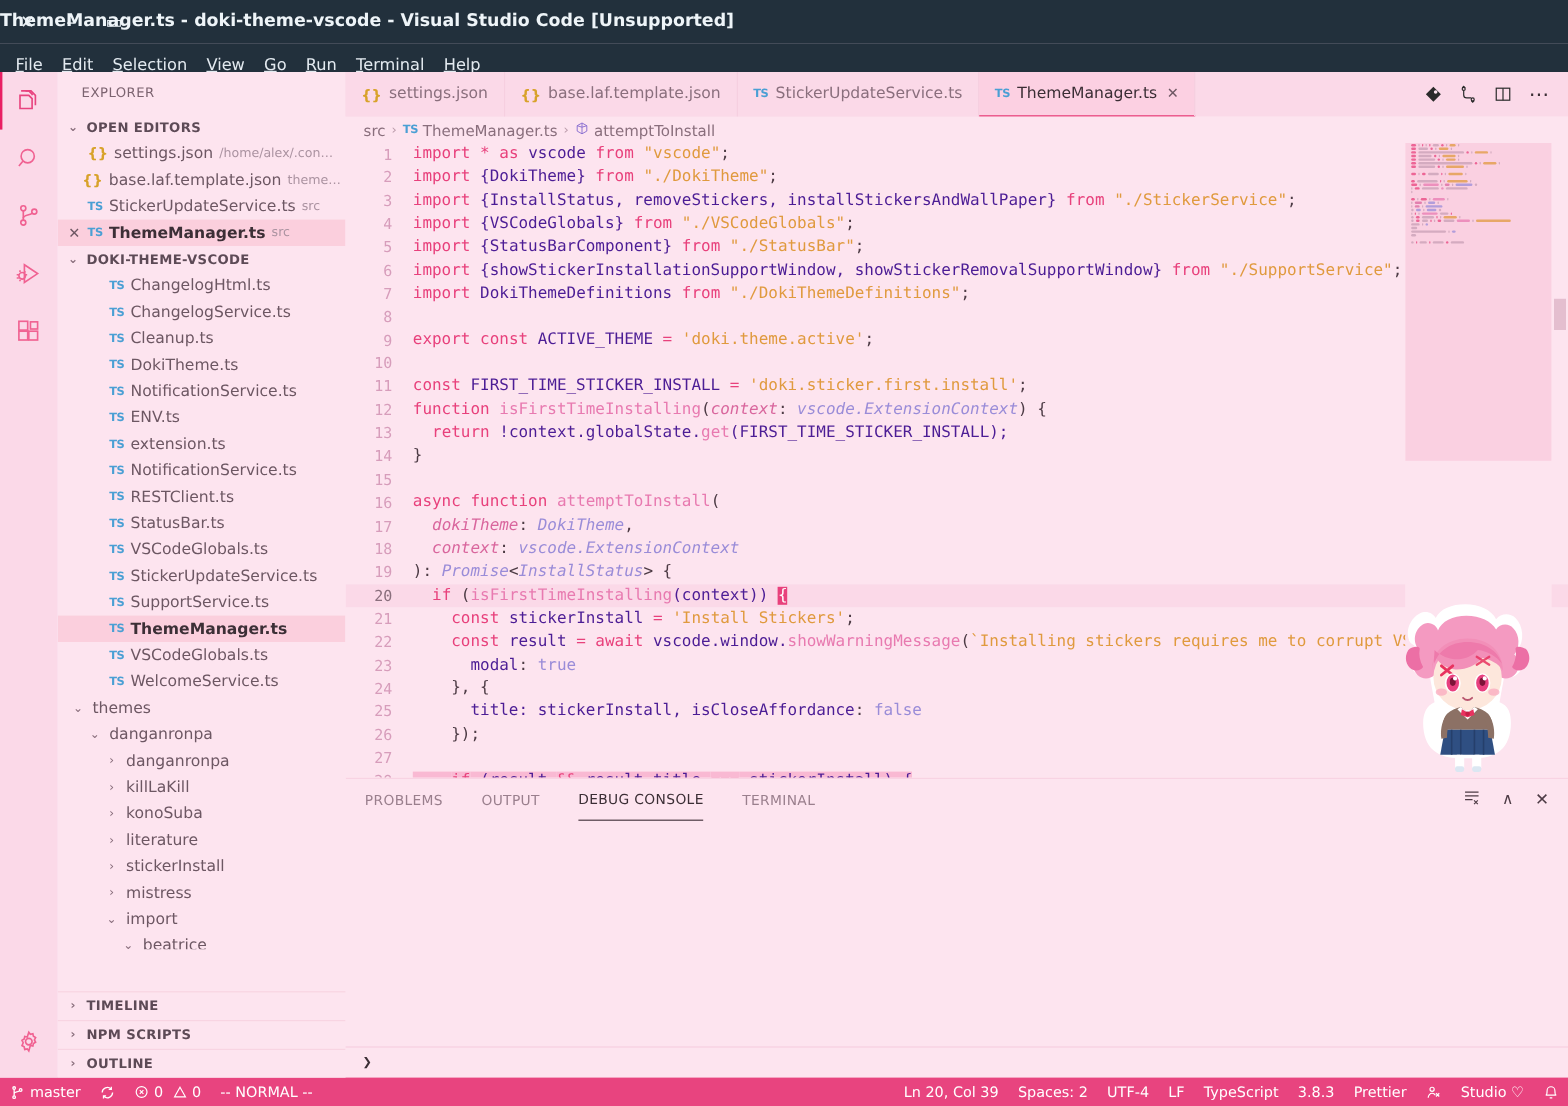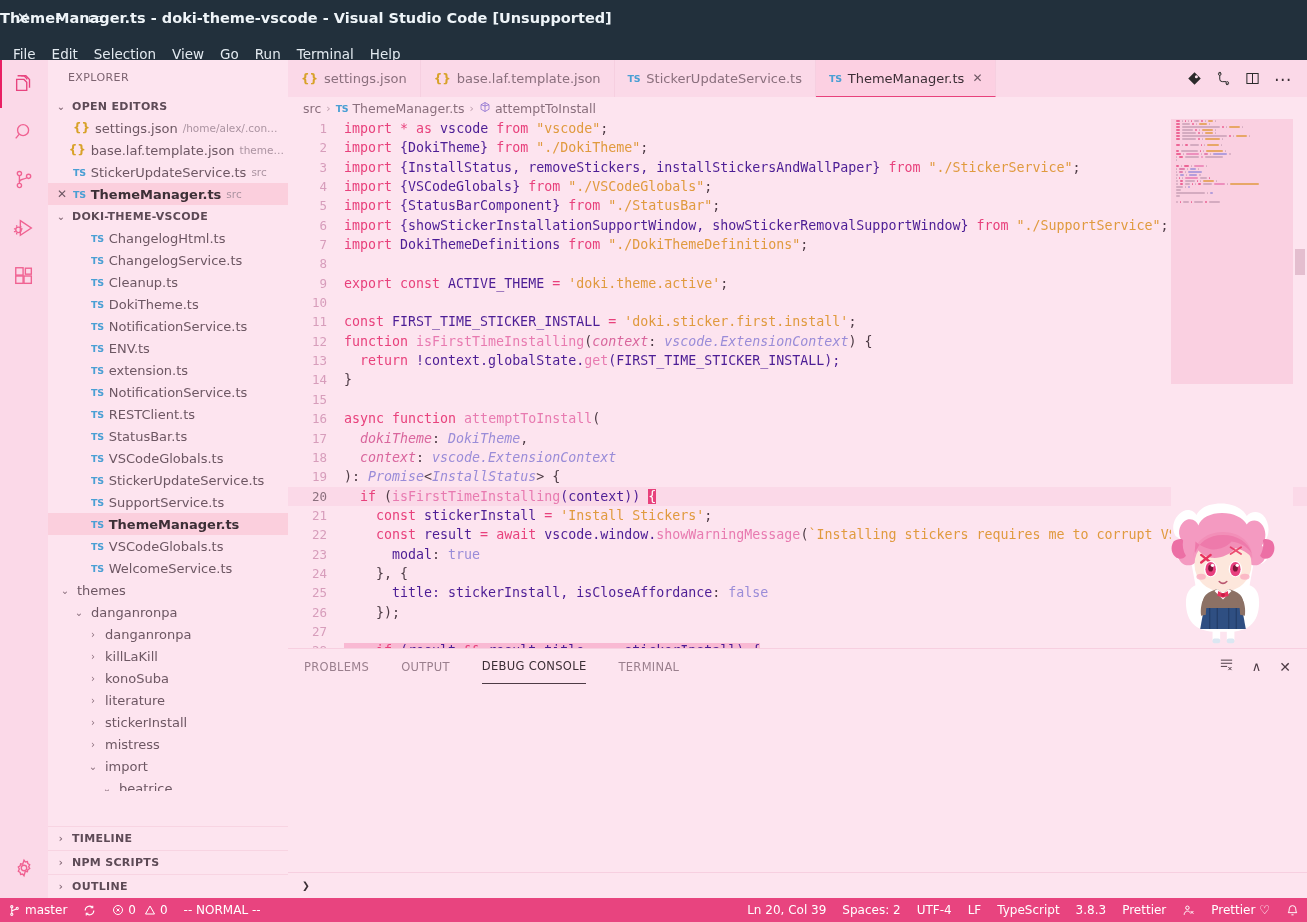--- a/index.html
+++ b/index.html
@@ -836,21 +836,21 @@
           <span>Prettier</span>
         </div>
       <div class="sb-item">
         <svg width="13" height="13" viewBox="0 0 24 24" fill="none" stroke="#fff" stroke-width="1.8">
             <circle cx="10" cy="7" r="3.2"></circle>
             <path d="M4 20c0-4 3-7 6-7 2 0 4 1 5 3"></path>
             <path d="M16 13l5 5M21 13l-5 5"></path>
           </svg>
       </div>
       <div class="sb-item">
-          <span>Prettier ♡</span>
+          <span>Studio ♡</span>
         </div>
       <div class="sb-item">
         <svg width="13" height="13" viewBox="0 0 24 24" fill="none" stroke="#fff" stroke-width="1.8">
             <path d="M6 9a6 6 0 0 1 12 0c0 6 2 7 2 7H4s2-1 2-7z"></path>
             <path d="M10 20h4"></path>
           </svg>
       </div>
     </div>
   </div>
 </div>

